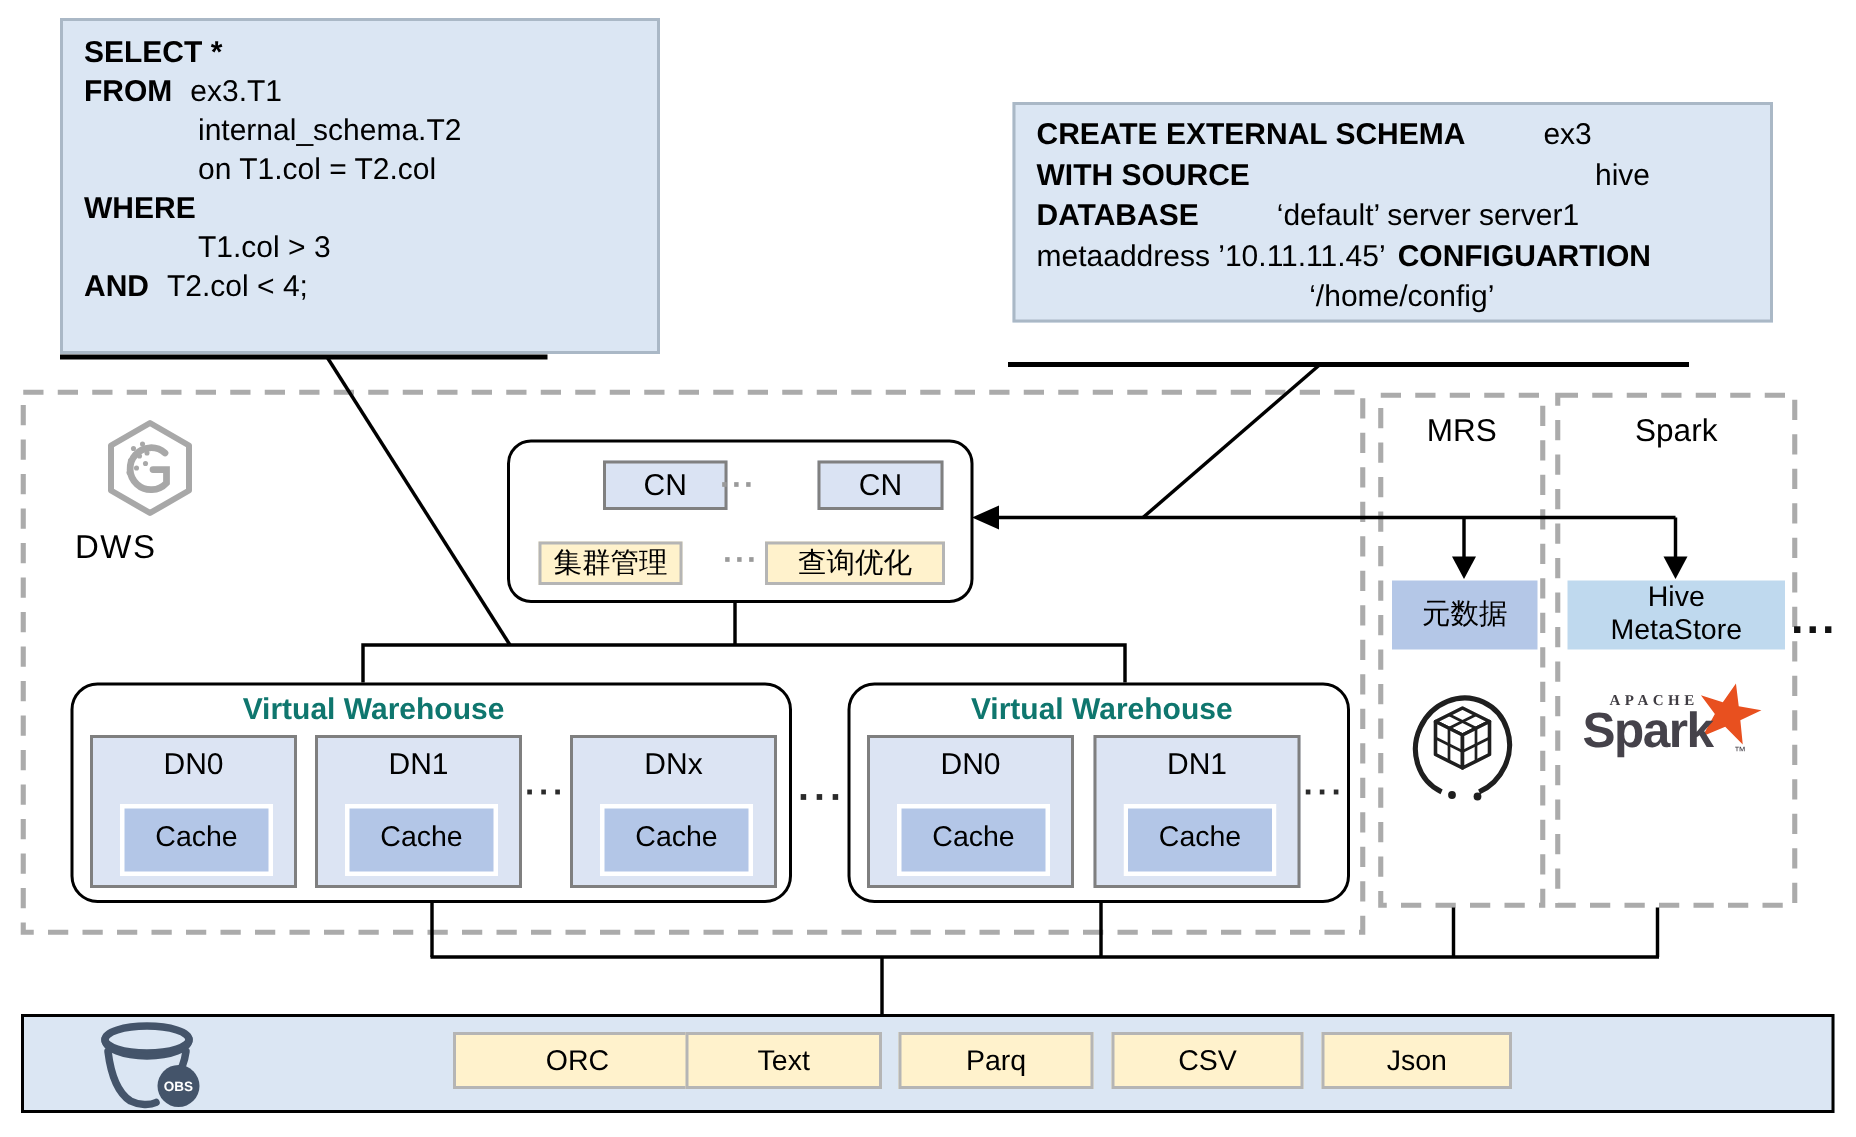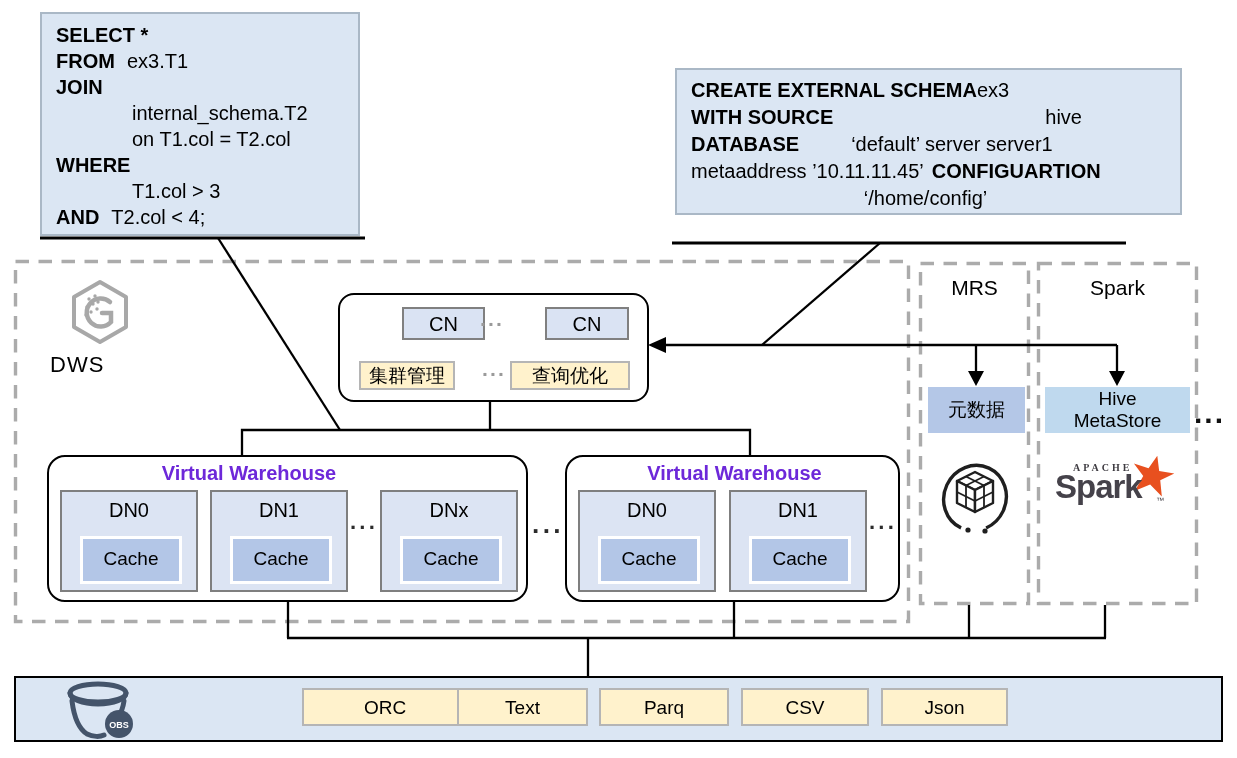--- a/index.html
+++ b/index.html
@@ -4,43 +4,43 @@
 <style>
   html,body { margin:0; padding:0; background:#fff; }
   body { font-family:"Liberation Sans", sans-serif; color:#000; }
   .stage { position:relative; width:1237px; height:758px; background:#fff; overflow:hidden; }
   .abs { position:absolute; }
   svg.layer { position:absolute; left:0; top:0; pointer-events:none; }
   .z1 { z-index:1; } .z2 { z-index:2; } .z3 { z-index:3; }
 
   
   .codebox { background:#dbe6f3; border:2px solid #aab8c6; box-sizing:border-box; font-size:20px; z-index:3; }
-  .sqlbox { left:40px; top:12px; width:320px; height:224px; padding:8px 6px 0 14px; }
+  .sqlbox { left:40px; top:12px; width:400px; height:224px; padding:8px 6px 0 14px; }
   .sline { line-height:26px; white-space:nowrap; }
   .kw { font-weight:bold; }
   .kw:not(:empty) + .rest { margin-left:12px; }
   .ind { padding-left:76px; }
-  .schemabox { left:675px; top:68px; width:507px; height:147px; padding:7px 20px 0 14px; }
+  .schemabox { left:675px; top:68px; width:507px; height:147px; padding:7px 2px 0 14px; }
   .schline { line-height:27px; display:flex; white-space:nowrap; }
-  .ml52 { } .ml34 { margin-left:52px; } .ml8 { margin-left:8px; }
+  .ml52 { margin-left:52px; } .ml34 { margin-left:52px; } .ml8 { margin-left:8px; }
   .pushright { margin-left:auto; margin-right:78px; }
   .centerline { display:block; text-align:center; }
 
   
   .bluenode { background:#dae3f3; border:2px solid #808080; box-sizing:border-box; text-align:center; font-size:20px; z-index:4;margin-left:25px; }
   .cream { background:#fff2cc; border:2px solid #b5b5b5; box-sizing:border-box; text-align:center; font-size:19px; z-index:4; }
   .dots-sm { color:#9a9a9a; font-weight:bold; font-size:21px; text-align:center; letter-spacing:1px; z-index:4; }
   .dots-dk { color:#2b2b2b; font-weight:bold; font-size:22px; text-align:center; letter-spacing:2px; z-index:4; }
 
   .cnbox { left:338px; top:293px; width:307px; height:105px; background:#fff; border:2.5px solid #000; border-radius:16px; z-index:3; }
 
   .collabel { font-size:21px; text-align:center; z-index:3; }
 
   .vw { background:#fff; border:2.5px solid #000; border-radius:18px; box-sizing:border-box; z-index:3; }
-  .vw-title { position:absolute; top:5px; font-size:20px; font-weight:bold; color:#6d28d9; text-align:center; }
+  .vw-title { position:absolute; top:5px; font-size:20px; font-weight:bold; color:#0f766e; text-align:center; }
   .dn { position:absolute; top:33px; width:138px; height:102px; background:#dce4f3; border:2px solid #7f7f7f; box-sizing:border-box; }
   .dn-label { text-align:center; margin-top:7px; font-size:20px; }
   .cache { position:absolute; left:18px; top:44px; width:96px; height:42px; line-height:40px; background:#b3c6e7; border:3px solid #fff; box-sizing:content-box; text-align:center; font-size:19px; }
 
   .meta { left:928px; top:387px; width:97px; height:46px; line-height:46px; background:#b4c7e7; text-align:center; font-size:19px; z-index:3; }
   .metastore { left:1045px; top:387px; width:145px; height:46px; background:#bfd9ee; text-align:center; font-size:19px; line-height:22px; display:flex; flex-direction:column; justify-content:center; z-index:3; }
   .outerdots { left:1194px; top:396px; width:46px; font-size:30px; font-weight:bold; letter-spacing:2px; color:#111; z-index:3; }
 
   .obsbar { left:14px; top:676px; width:1209px; height:66px; background:#dbe6f3; border:2px solid #000; box-sizing:border-box; z-index:3; }
   .fmt { position:absolute; top:10px; height:38px; line-height:35px; }
@@ -85,21 +85,20 @@
     <g fill="#000" stroke="none">
       <polygon points="648,345 666,337 666,353"></polygon>
       <polygon points="976,386 968,371 984,371"></polygon>
       <polygon points="1117,386 1109,371 1125,371"></polygon>
     </g>
   </svg>
 
   <div class="abs codebox sqlbox">
     <div class="sline"><span class="kw">SELECT *</span><span class="rest"></span></div>
     <div class="sline"><span class="kw">FROM</span><span class="rest">ex3.T1</span></div>
-    <div class="sline"><span class="kw">JOIN</span><span class="rest"></span></div>
     <div class="sline ind"><span class="kw"></span><span class="rest">internal_schema.T2</span></div>
     <div class="sline ind"><span class="kw"></span><span class="rest">on T1.col = T2.col</span></div>
     <div class="sline"><span class="kw">WHERE</span><span class="rest"></span></div>
     <div class="sline ind"><span class="kw"></span><span class="rest">T1.col &gt; 3</span></div>
     <div class="sline"><span class="kw">AND</span><span class="rest">T2.col &lt; 4;</span></div>
   </div>
 
   <div class="abs codebox schemabox">
     <div class="schline">
         <span class="kw">CREATE EXTERNAL SCHEMA</span>

